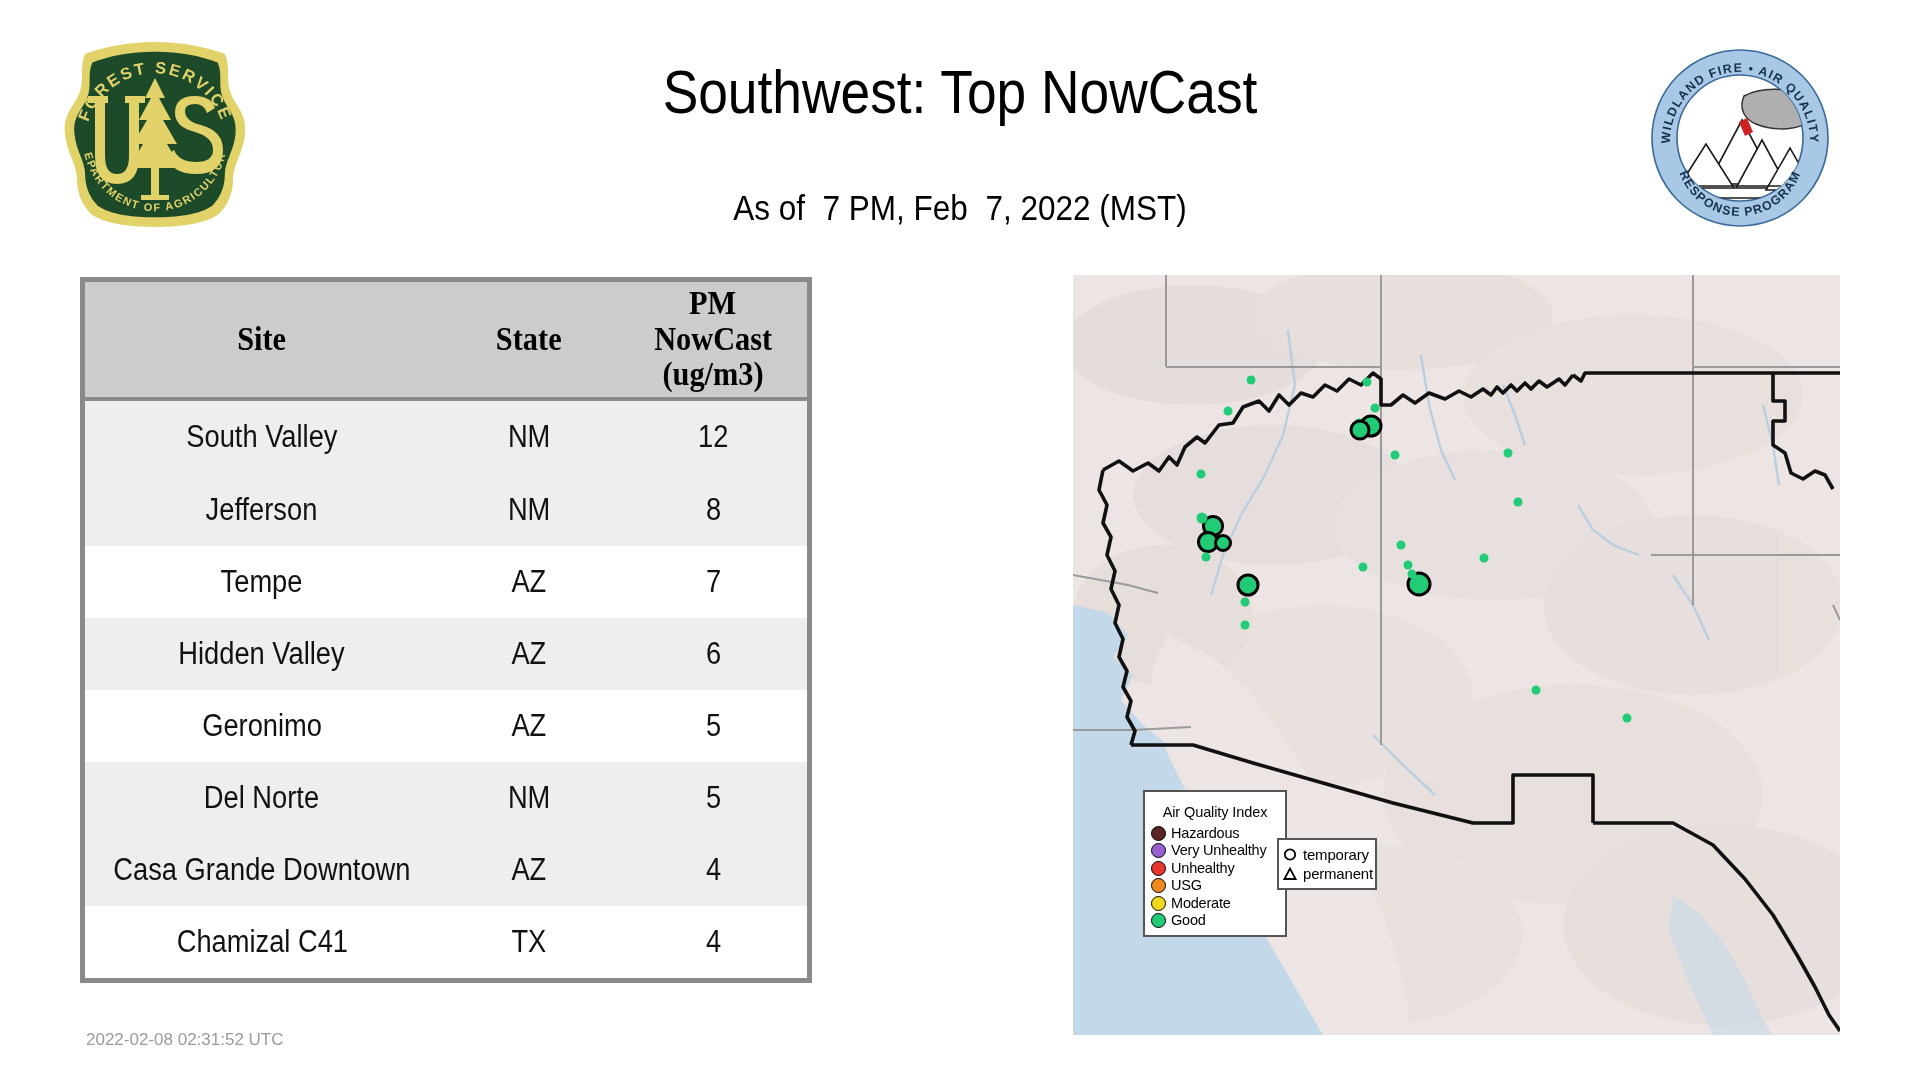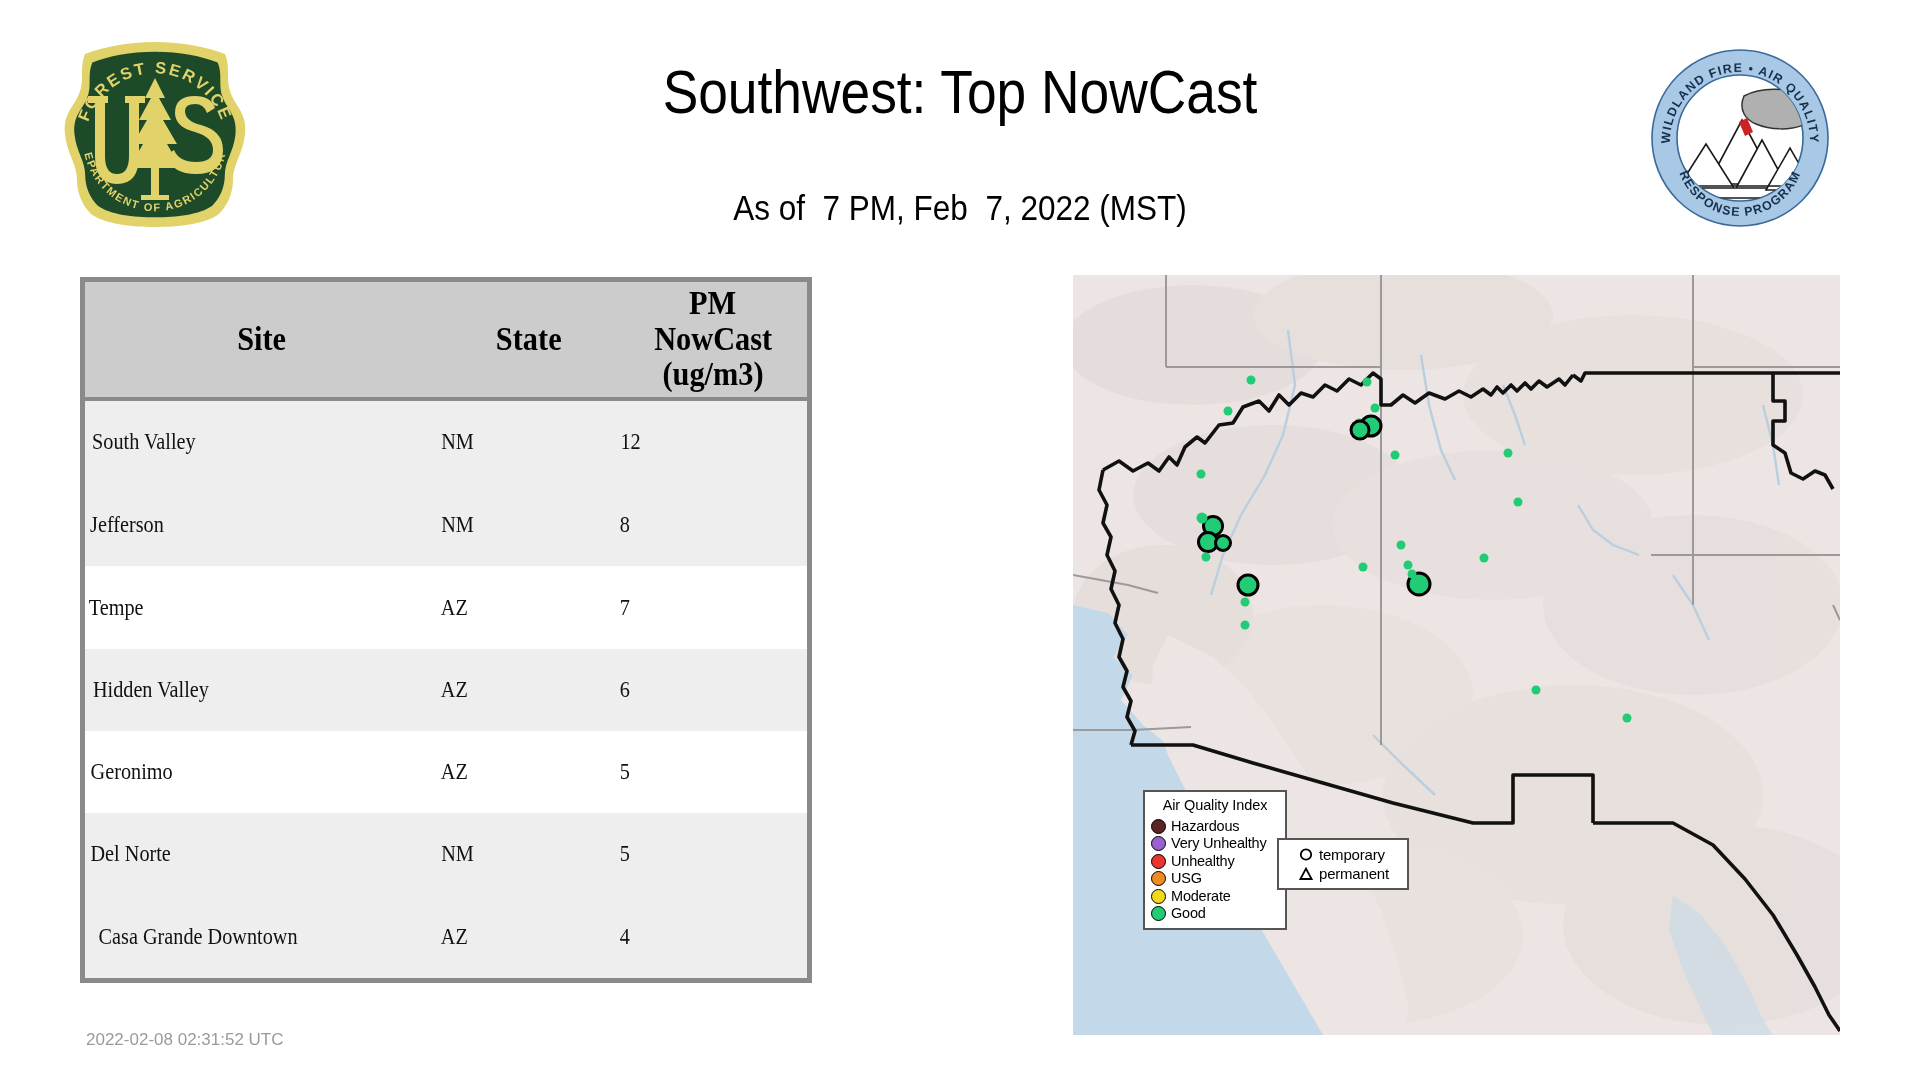--- a/index.html
+++ b/index.html
@@ -39,22 +39,22 @@
   }
   table.aqtable th{
     background:#cccccc;
     font-family:"Liberation Serif","DejaVu Serif",serif;
     font-weight:bold;font-size:33px;color:#000;
     border-bottom:4px solid #8a8a8a;
     padding:4px 0;vertical-align:middle;text-align:center;
     line-height:1.08;
   }
   table.aqtable td{
-    font-family:Liberation Serif, serif;
-    font-size:23px;color:#111;text-align:left;vertical-align:middle;
+    font-family:Liberation Sans, sans-serif;
+    font-size:31px;color:#111;text-align:center;vertical-align:middle;
     height:57px;padding:0;
     font-stretch:condensed;
   }
   table.aqtable tbody tr.odd td{background:#eeeeee;}
   table.aqtable tbody tr.even td{background:#ffffff;}
   .col-site{width:49%;}
   .col-state{width:25%;}
   .col-val{width:26%;}
   .cell-txt{transform:scaleX(0.88);display:inline-block;transform-origin:50% 50%;}
   .hdr-txt{transform:scaleX(0.92);display:inline-block;transform-origin:50% 50%;}
@@ -63,30 +63,30 @@
   #map-panel{
     position:absolute;left:1073px;top:275px;width:767px;height:760px;
     overflow:hidden;background:#efe9e7;
   }
   #map-svg{position:absolute;left:0;top:0;width:767px;height:760px;}
 
   .legend-box{
     position:absolute;background:#ffffff;border:2px solid #555;
     font-family:"Liberation Sans",sans-serif;color:#000;
   }
-  #aqi-legend{left:70px;top:515px;width:128px;padding:5px 6px 7px 6px;}
+  #aqi-legend{left:70px;top:515px;width:128px;padding:12px 6px 7px 6px;}
   #aqi-legend .lg-title{font-size:14.5px;text-align:center;margin-bottom:3px;letter-spacing:-0.1px;}
   #aqi-legend .lg-row{display:flex;align-items:flex-end;height:17.5px;}
   #aqi-legend .lg-dot{
     width:13px;height:13px;border-radius:50%;border:1.6px solid #000;
     margin-right:5px;flex:0 0 auto;
   }
   #aqi-legend .lg-label{font-size:14.5px;line-height:15px;white-space:nowrap;letter-spacing:-0.2px;}
 
-  #site-legend{left:204px;top:563px;width:92px;padding:5px 18px;}
+  #site-legend{left:204px;top:563px;width:92px;padding:5px 2px;}
   #site-legend .sl-row{display:flex;align-items:center;height:19px;}
   #site-legend .sl-glyph{width:18px;margin-right:4px;flex:0 0 auto;display:flex;justify-content:center;}
   #site-legend .sl-label{font-size:15px;line-height:16px;white-space:nowrap;letter-spacing:-0.2px;}
 
   
   #timestamp{
     position:absolute;left:50px;top:1030px;
     font-size:17px;color:#9a9a9a;
     font-family:Liberation Sans, sans-serif;white-space:nowrap;margin-left:36px;
   }
@@ -222,20 +222,25 @@
           <td><span class="cell-txt">5</span></td>
         </tr>
         <tr class="odd">
           <td><span class="cell-txt">Del Norte</span></td>
           <td><span class="cell-txt">NM</span></td>
           <td><span class="cell-txt">5</span></td>
         </tr>
         <tr class="odd">
           <td><span class="cell-txt">Casa Grande Downtown</span></td>
           <td><span class="cell-txt">AZ</span></td>
+          <td><span class="cell-txt">4</span></td>
+        </tr>
+        <tr class="even">
+          <td><span class="cell-txt">Chamizal C41</span></td>
+          <td><span class="cell-txt">TX</span></td>
           <td><span class="cell-txt">4</span></td>
         </tr>
       </tbody>
   </table>
 </div>
 
 <div id="map-panel">
   <svg id="map-svg" viewBox="0 0 767 760">
 
     <rect x="0" y="0" width="767" height="760" fill="#ece5e3"></rect>

